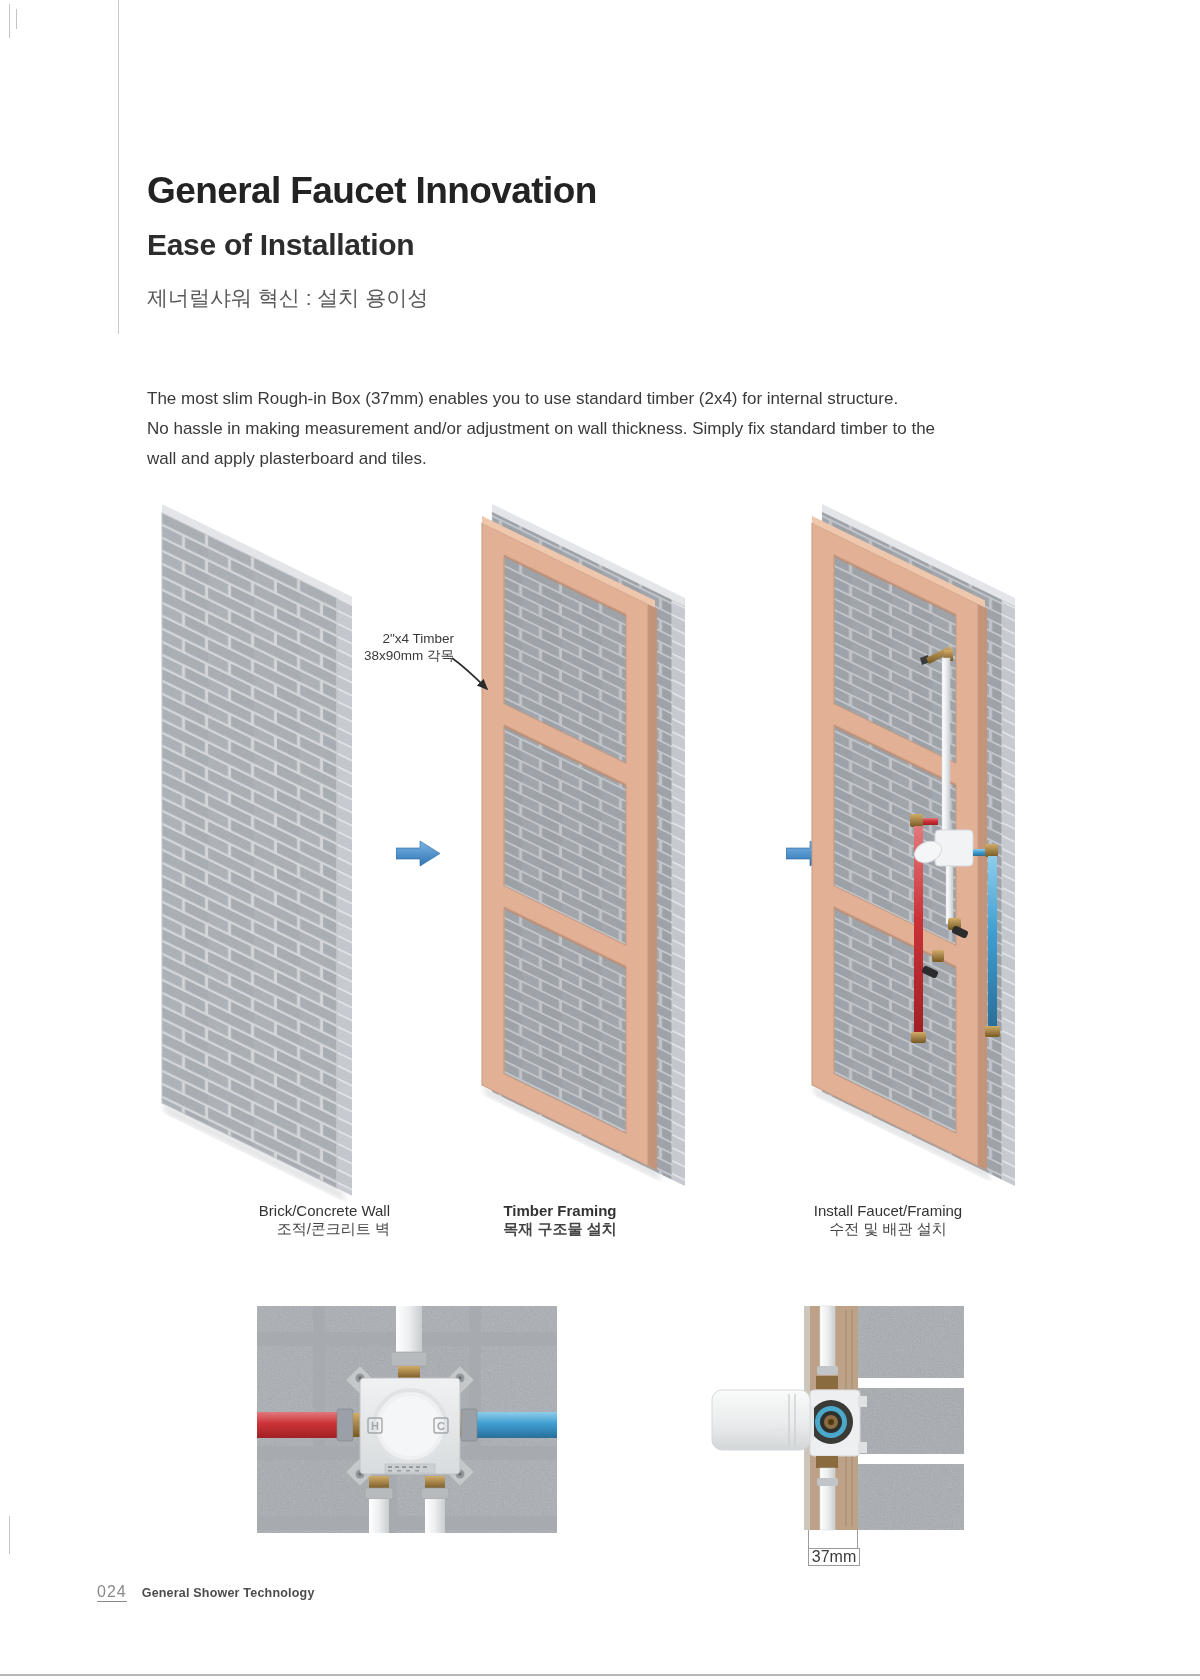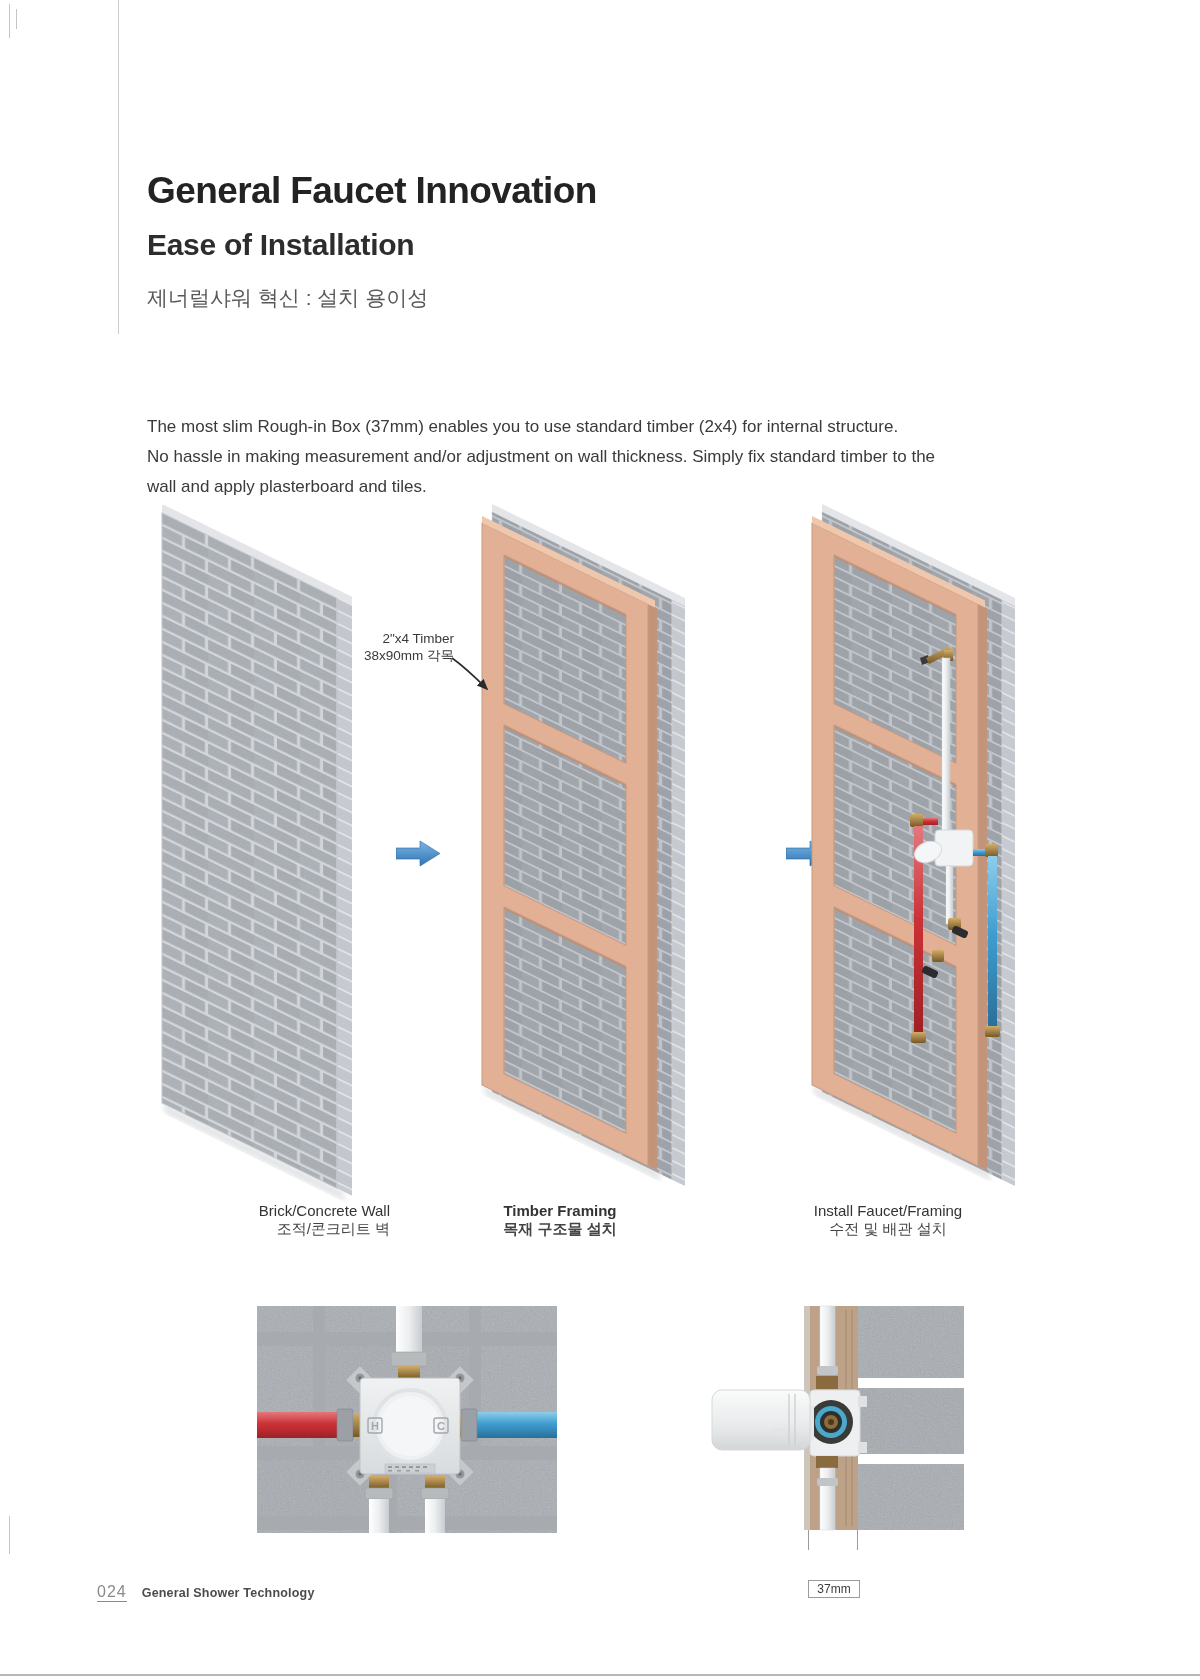--- a/index.html
+++ b/index.html
@@ -3,26 +3,26 @@
 <meta charset="utf-8">
 <style>
   html,body{margin:0;padding:0;background:#ffffff;}
   .page{position:relative;width:1200px;height:1680px;background:#ffffff;overflow:hidden;
         font-family:"Liberation Sans",sans-serif;-webkit-font-smoothing:antialiased;}
   .abs{position:absolute;}
   .mark{position:absolute;background:#c4c4c6;}
   .title{left:147px;top:170px;font-size:37px;font-weight:700;color:#232323;letter-spacing:-0.6px;}
   .subtitle{left:147px;top:228px;font-size:30px;font-weight:700;color:#2d2d2d;letter-spacing:-0.3px;}
   .subtitle-kr{left:147px;top:284px;font-size:21px;font-weight:400;color:#585858;}
-  .intro{left:147px;top:412px;font-size:17px;color:#3a3a3a;line-height:30px;white-space:nowrap;}
+  .intro{left:147px;top:384px;font-size:17px;color:#3a3a3a;line-height:30px;white-space:nowrap;}
   .timber-note{left:330px;top:630px;width:124px;text-align:right;font-size:13.5px;color:#3a3a3a;line-height:17px;}
   .caption{width:320px;text-align:center;top:1202px;font-size:15px;color:#333333;line-height:18px;}
   .caption .kr{color:#444444;}
   .dim-label{left:808px;top:1548px;width:50px;height:16px;line-height:16px;text-align:center;
-             font-size:12px;color:#3a3a3a;background:#ffffff;border:1px solid #9b9b9b;margin-top:32px;}
+             font-size:16px;color:#3a3a3a;background:#ffffff;border:1px solid #9b9b9b;}
   .footer{left:97px;top:1583px;font-size:13px;color:#4c4c4c;}
   .footer .pnum{color:#8a8a8a;border-bottom:1px solid #8a8a8a;padding-bottom:1px;margin-right:15px;
                 font-size:16px;letter-spacing:1px;}
   .footer .ftext{font-size:12.5px;font-weight:700;color:#4c4c4c;letter-spacing:0.2px;}
   svg{display:block;}
 </style>
 </head>
 <body>
 
 <div class="page">

